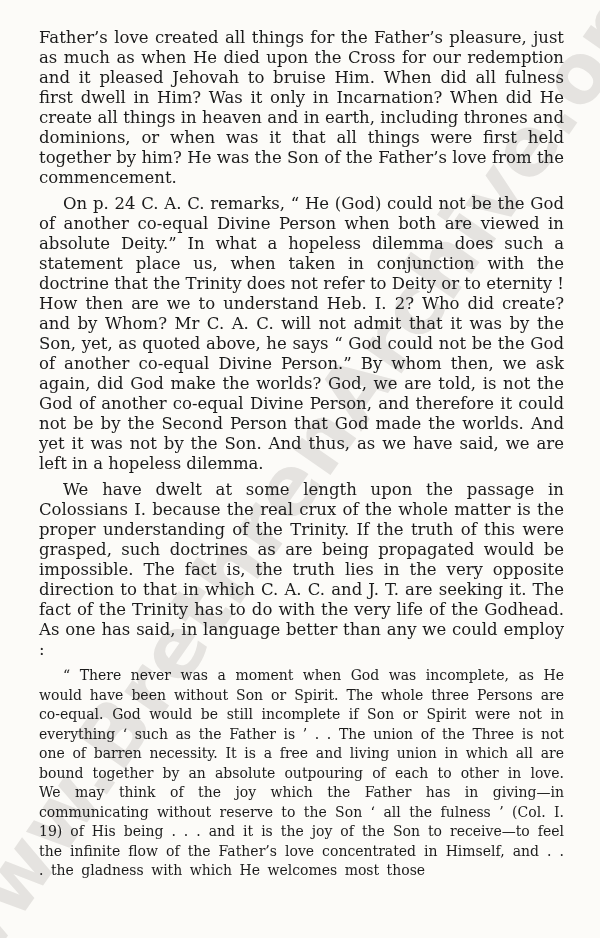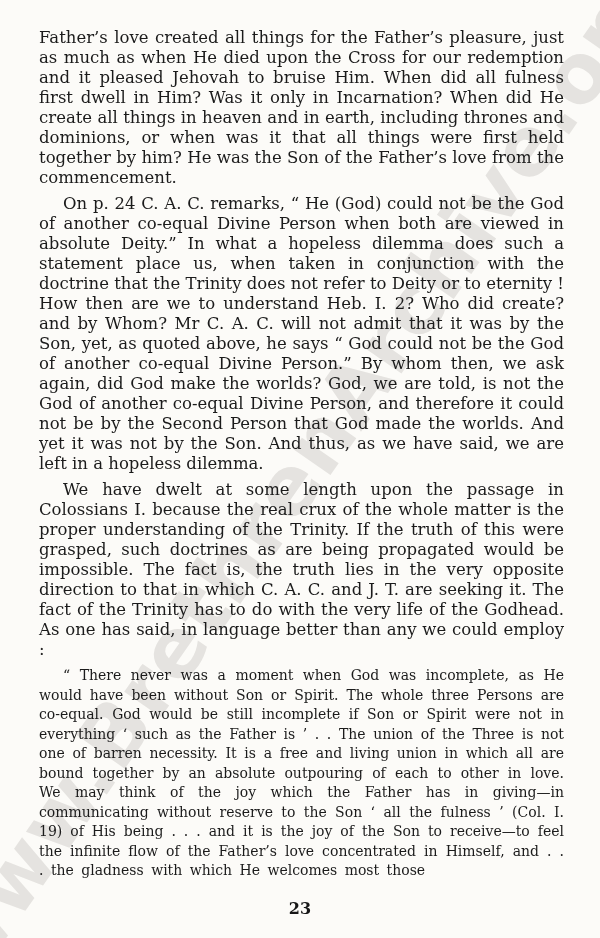--- a/index.html
+++ b/index.html
@@ -76,14 +76,13 @@
 <div class="page">
   <div class="watermark">www.BrethrenArchive.org</div>
 
   <main class="text-block">
       <p class="body"><span>Father’s love created all things for the Father’s pleasure, just as much as when He died upon the Cross for our redemption and it pleased Jehovah to bruise Him. When did all fulness first dwell in Him?  Was it only in Incarnation?  When did He create all things in heaven and in earth, including thrones and dominions, or when was it that all things were first held together by him? He was the Son of the Father’s love from the commencement.</span></p>
       <p class="body indent"><span>On p. 24 C. A. C. remarks, “ He (God) could not be </span><span class="bold">the God</span><span> of another co-equal Divine Person when both are viewed in absolute Deity.”  In what a hopeless dilemma does such a statement place us, when taken in conjunction with the doctrine that the Trinity does not refer to Deity or to eternity !  How then are we to understand Heb. I. 2?  Who did create? and by Whom?  Mr C. A. C. will not admit that it was by the Son, yet, as quoted above, he says “ God could not be </span><span class="bold">the God</span><span> of another co-equal Divine Person.”  By whom then, we ask again, did God make the worlds? God, we are told, is not the God of another co-equal Divine Person, and therefore it could not be by the Second Person that God made the worlds.  And yet it was not by the Son.  And thus, as we have said, we are left in a hopeless dilemma.</span></p>
       <p class="body indent"><span>We have dwelt at some length upon the passage in Colossians I. because the real crux of the whole matter is the proper understanding of the Trinity.  If the truth of this were grasped, such doctrines as are being propagated would be impossible.  The fact is, the truth lies in the very opposite direction to that in which C. A. C. and J. T. are seeking it.  The fact of the Trinity has to do with the very life of the Godhead. As one has said, in language better than any we could employ :</span></p>
       <p class="quote indent"><span>“ There never was a moment when God was incomplete, as He would have been without Son or Spirit.  The whole three Persons are co-equal.  God would be still incomplete if Son or Spirit were not in everything ‘ such as the Father is ’ . .  The union of the Three is not one of barren necessity.  It is a free and living union in which all are bound together by an absolute outpouring of each to other in love.  We may think of the joy which the Father has in giving—in communicating without reserve to the Son ‘ all the fulness ’ (Col. I. 19) of His being . . . and it is the joy of the Son to receive—to feel the infinite flow of the Father’s love concentrated in Himself, and . . . the gladness with which He welcomes most those</span></p>
     </main>
 
-  <footer class="folio">23</footer>
 </div>
 
 </body></html>

